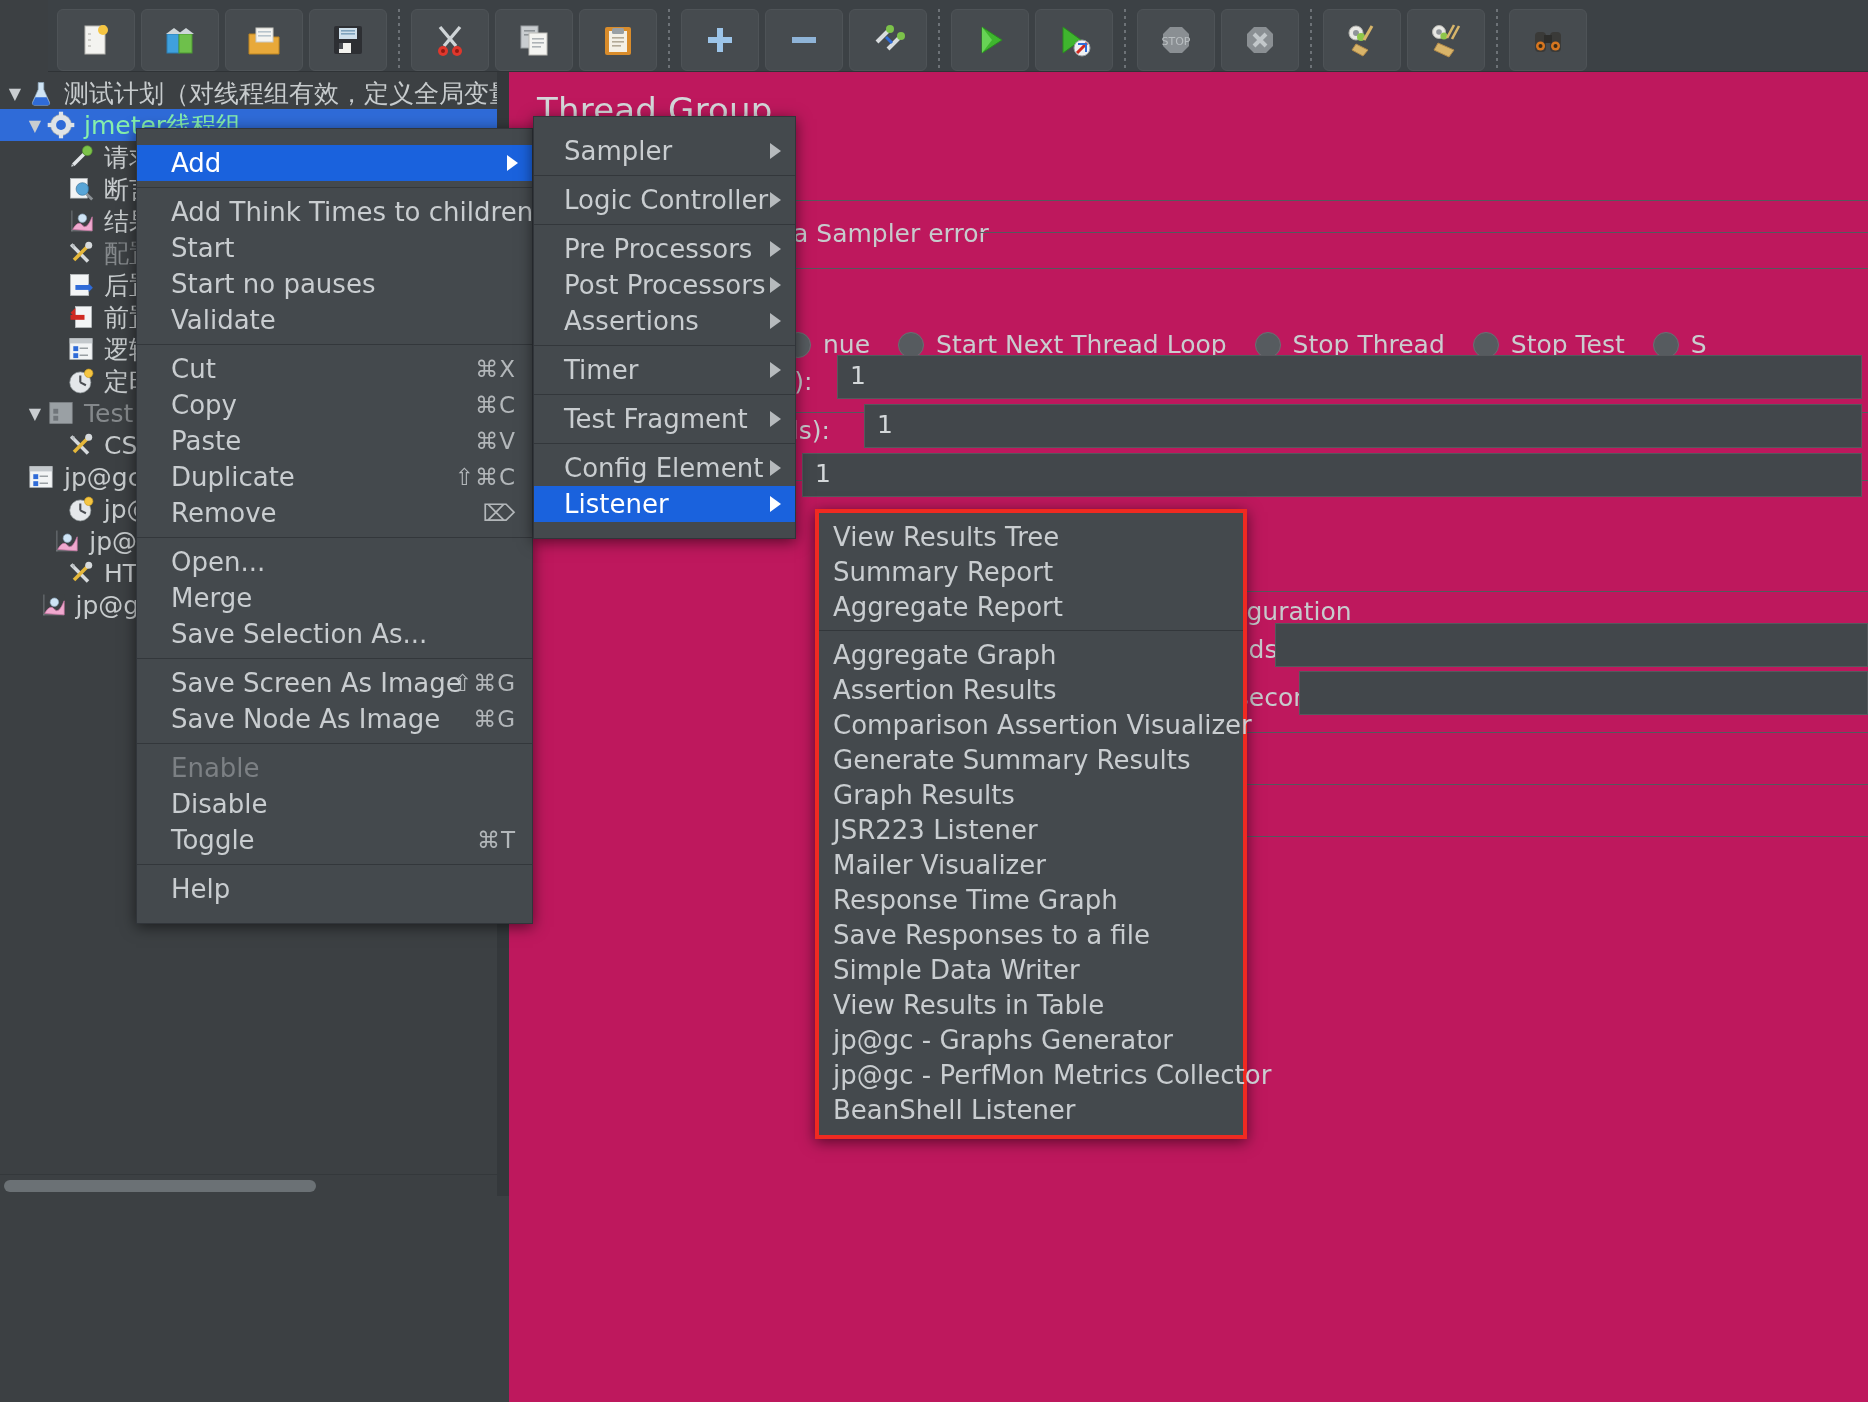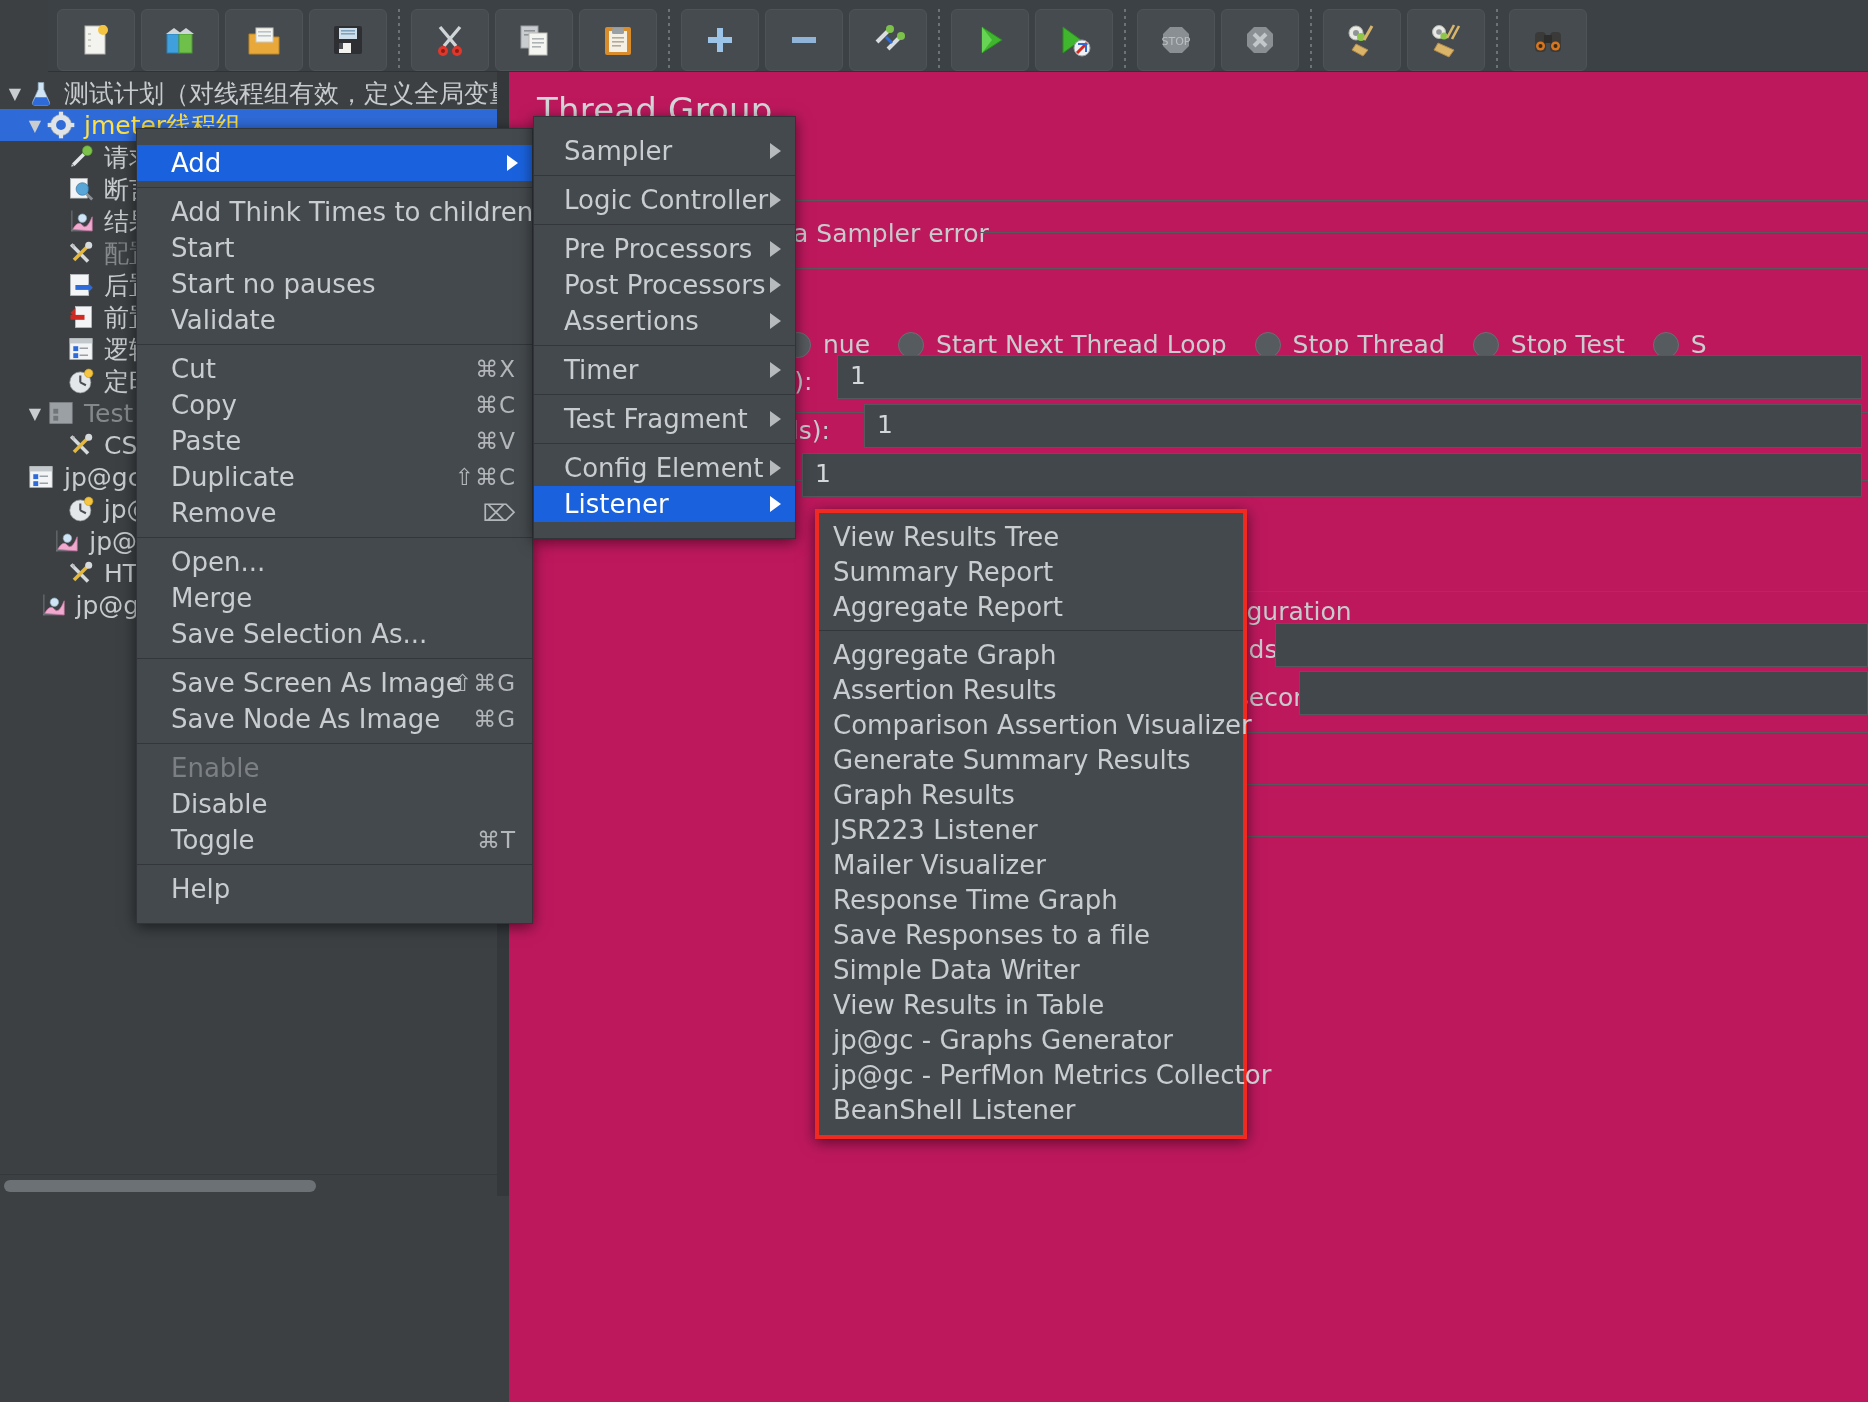--- a/index.html
+++ b/index.html
@@ -49,21 +49,21 @@
     background:#34383b;
   }
 
   
   .tree{ padding-top:5px; font-size:25px; color:#c7cbcd; }
   .trow{
     display:flex; align-items:center; height:32px;
     padding-left:4px; white-space:nowrap; position:relative;
   }
   .trow.sel{ background:#2f6bd8; }
-  .trow.sel .tlabel{ color:#fde047; }
+  .trow.sel .tlabel{ color:#86efac; }
   .trow.dim .tlabel{ color:#84888b; }
   .twist{
     width:22px; min-width:22px; text-align:center; color:#c9cdd0; font-size:16px;
   }
   .tindent{ display:inline-block; }
   .ticon{
     width:30px; min-width:30px; height:28px; margin-right:8px;
     display:flex; align-items:center; justify-content:center;
   }
   .tlabel{ color:#c7cbcd; font-size:25px; line-height:1; }

